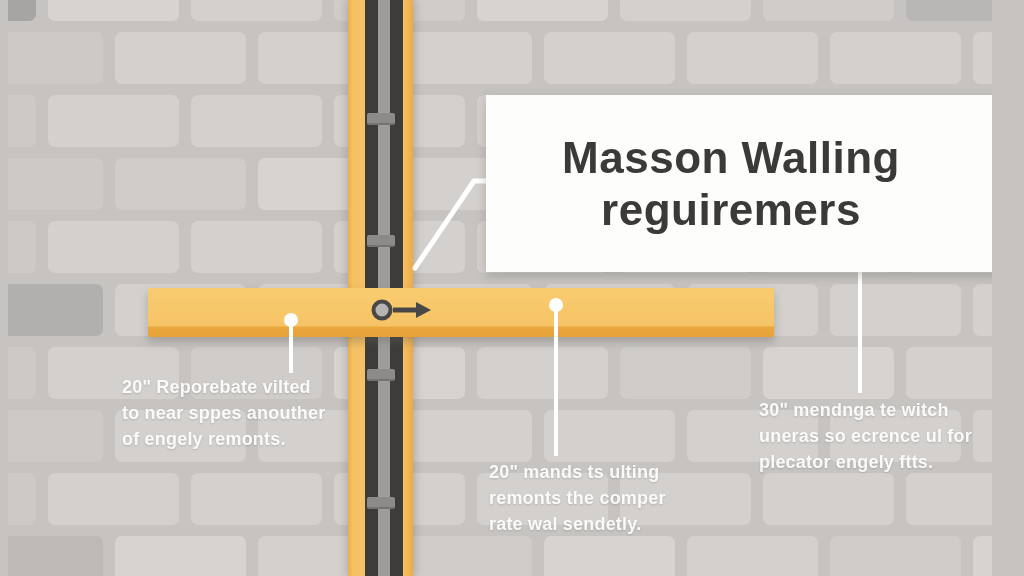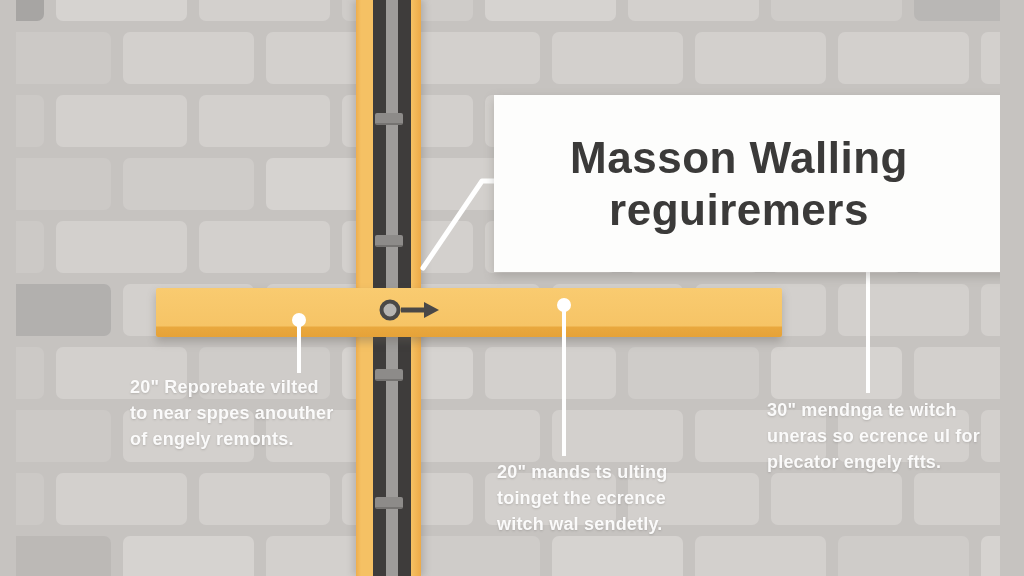--- a/index.html
+++ b/index.html
@@ -1,20 +1,20 @@
 <!DOCTYPE html>
 <html><head>
 <meta charset="utf-8">
 <style>
   html,body{margin:0;padding:0;}
   body{
     width:1024px;height:576px;overflow:hidden;position:relative;
     font-family:"Liberation Sans",sans-serif;background:#c6c3c0;
   }
-  #stage{position:absolute;left:16px;top:0;width:984px;height:576px;overflow:hidden;}
+  #stage{position:absolute;left:8px;top:0;width:984px;height:576px;overflow:hidden;}
 
   
   .wall{position:absolute;inset:0;background:#c6c3c0;z-index:0;}
   .brick{position:absolute;height:52px;border-radius:7px;}
 
   
   .vbeam{
     position:absolute;left:340px;top:0;width:65px;height:576px;z-index:1;
     background:linear-gradient(to right,
       #eead4c 0px,#f5c164 5px,#f5c164 17px,
@@ -182,22 +182,22 @@
   </div>
 
   <div class="callout" style="left:114px;top:374px">
     <div>20" Reporebate vilted</div>
     <div>to near sppes anouther</div>
     <div>of engely remonts.</div>
   </div>
 
   <div class="callout" style="left:481px;top:459px">
     <div>20" mands ts ulting</div>
-    <div>toinget the ecrence</div>
-    <div>witch wal sendetly.</div>
+    <div>remonts the comper</div>
+    <div>rate wal sendetly.</div>
   </div>
 
   <div class="callout" style="left:751px;top:397px">
     <div>30" mendnga te witch</div>
     <div>uneras so ecrence ul for</div>
     <div>plecator engely ftts.</div>
   </div>
 
 </div>
 

